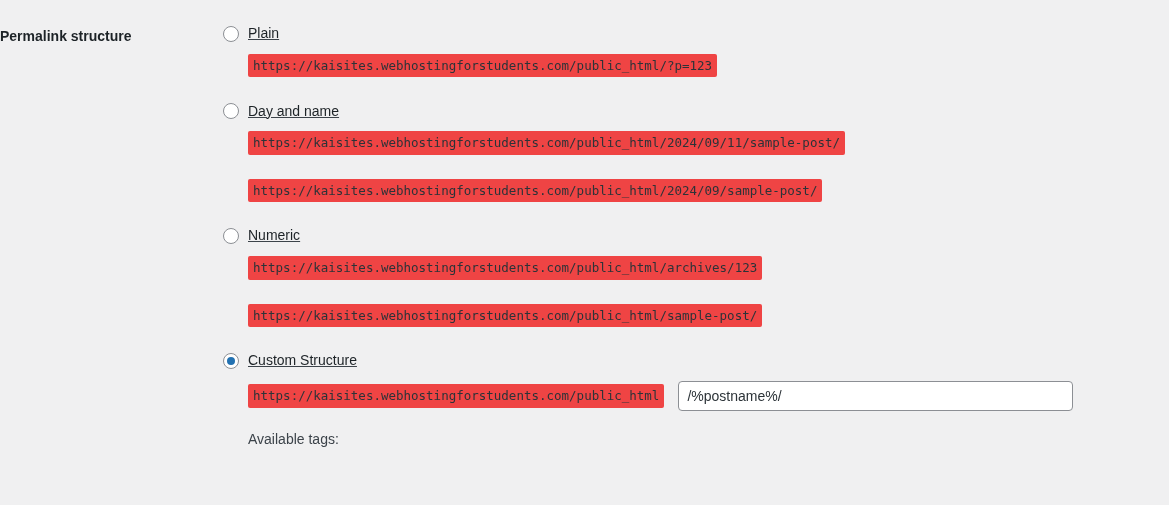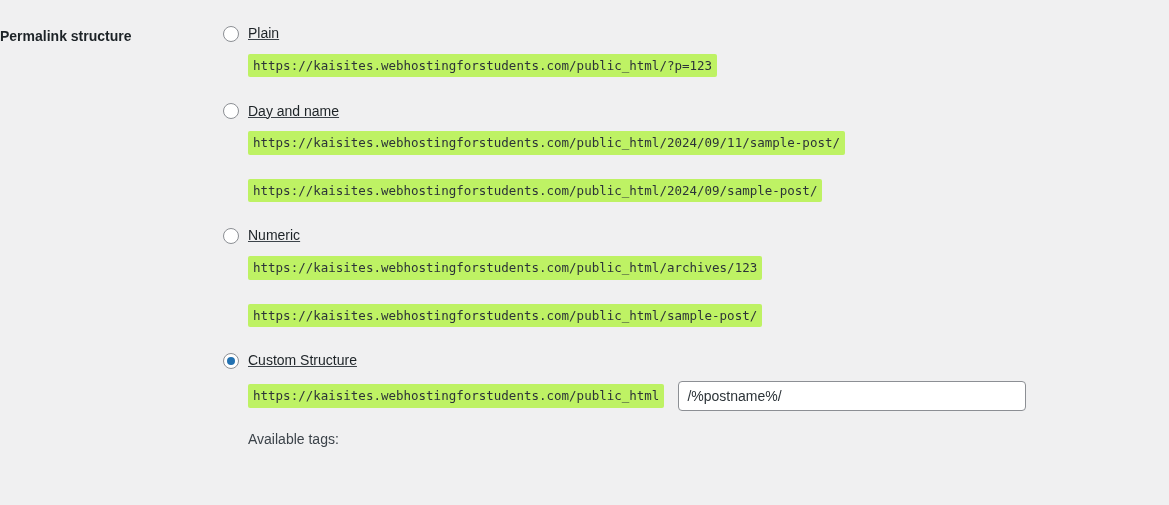--- a/index.html
+++ b/index.html
@@ -90,21 +90,21 @@
     cursor: pointer;
   }
 
   .option-example {
     margin-top: 10px;
     padding-left: 25px;
   }
 
   code.url {
     display: inline-block;
-    background: #bef264;
+    background: #ef4444;
     color: #2c3338;
     font-family: "DejaVu Sans Mono", "Liberation Mono", monospace;
     font-size: 12.5px;
     line-height: 1.55;
     padding: 2px 5px;
     border-radius: 2px;
     white-space: pre;
   }
 
   .custom-row {
@@ -113,21 +113,21 @@
     display: flex;
     align-items: center;
   }
 
   .custom-prefix {
     margin-right: 0;
   }
 
   input.custom-input {
     margin-left: 14px;
-    width: 348px;
+    width: 395px;
     height: 30px;
     box-sizing: border-box;
     border: 1px solid #8c8f94;
     border-radius: 4px;
     background: #fff;
     color: #2c3338;
     font-family: "Liberation Sans", sans-serif;
     font-size: 14px;
     padding: 0 8px;
     outline: none;

